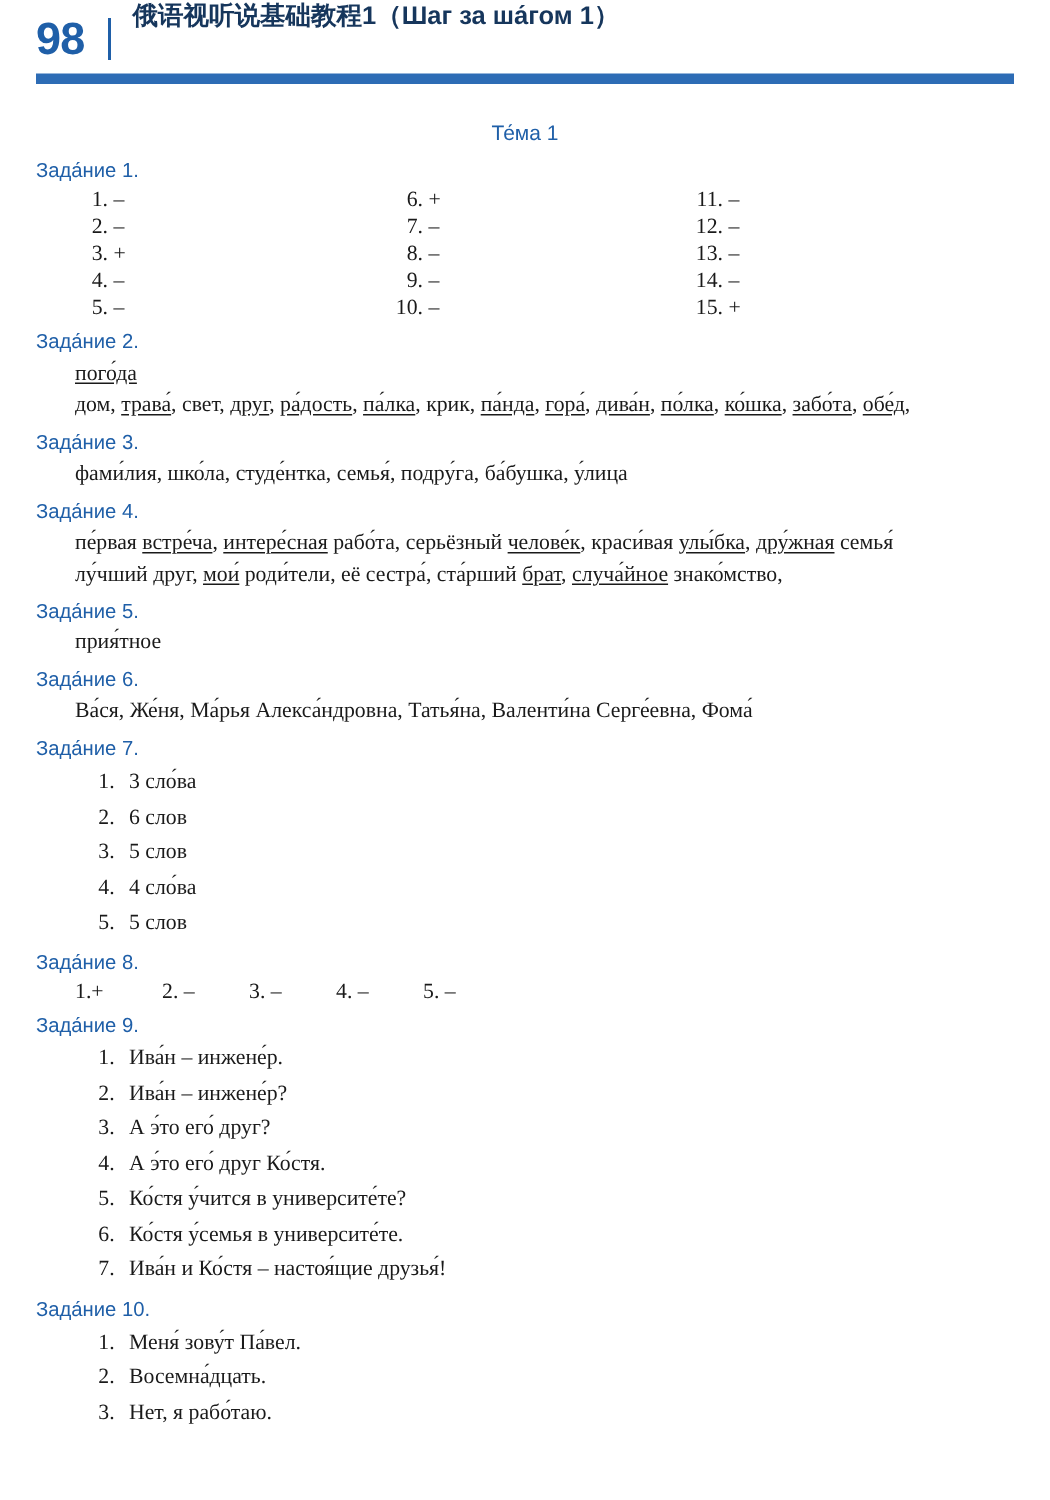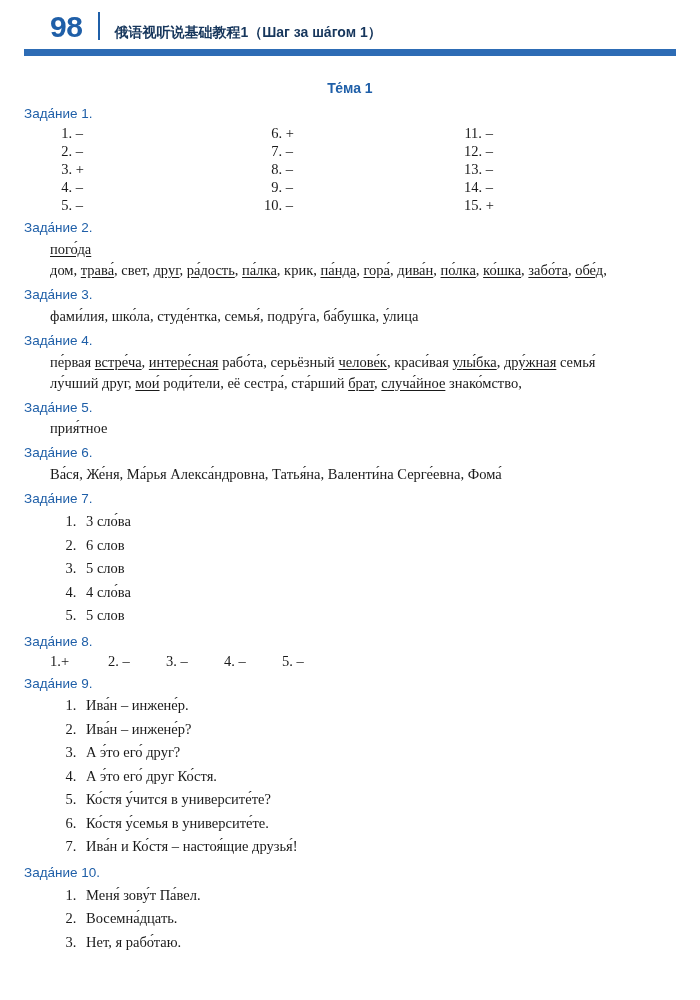--- a/index.html
+++ b/index.html
@@ -31,53 +31,52 @@
     box-sizing: border-box;
   }
   .page-number {
     font-family: "Liberation Sans", sans-serif;
     font-size: 30px;
     font-weight: bold;
     color: #1f5fa8;
     line-height: 1;
     letter-spacing: -0.5px;
     margin-bottom: 2px;
-    margin-left: 26px;
   }
   .header-rule {
     width: 2px;
     align-self: stretch;
     background: #1f5fa8;
     margin: 4px 14px 4px 16px;
   }
   .header-title {
     font-family: "Liberation Sans", sans-serif;
-    font-size: 14px;
+    font-size: 17px;
     font-weight: bold;
     color: #16365c;
-    margin-bottom: 2px;
+    margin-bottom: 22px;
     white-space: nowrap;
   }
   .header-bar {
     width: 652px;
     height: 7px;
     background: #2d6cb5;
     margin: 5px auto 0 auto;
   }
 
   
   .content {
     padding: 0 24px 0 24px;
     box-sizing: border-box;
   }
   .theme-title {
     text-align: center;
     font-family: "Liberation Sans", sans-serif;
     font-size: 14px;
-    font-weight: bold;
+    font-weight: normal;
     color: #1f5fa8;
     margin: 24px 0 10px 0;
   }
   .task-head {
     font-family: "Liberation Sans", sans-serif;
     font-size: 13.5px;
     font-weight: normal;
     color: #1f5fa8;
     margin: 6px 0 2px 0;
     line-height: 1.25;

